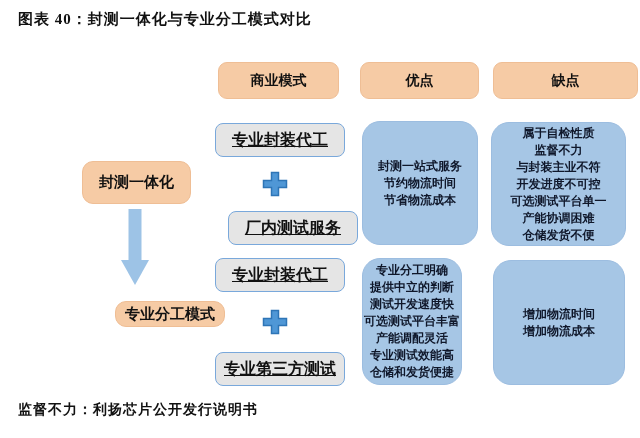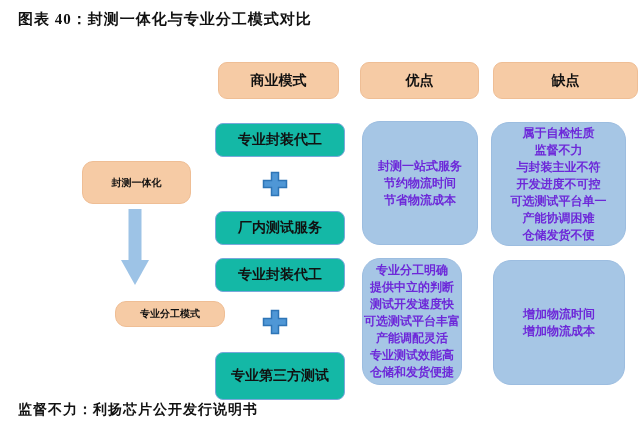--- a/index.html
+++ b/index.html
@@ -24,50 +24,51 @@
     display:flex;align-items:center;justify-content:center;
     text-align:center;font-weight:bold;
     box-sizing:border-box;
   }
   .peach{
     background:#F6CBA5;
     border:1px solid #EFBE95;
     border-radius:9px;
     font-size:14px;
   }
-  .mode{border-radius:11px;font-size:10px;}
+  .mode{border-radius:11px;font-size:15px;}
   .blue-small{
-    background:#14b8a6;
+    background:#e5e5e5;
     border:1.5px solid #79A8DB;
     border-radius:8px;
-    font-size:14px;
+    font-size:16px;
+    text-decoration:underline;
   }
   .blue-big{
     background:#A6C6E5;
     border:1px solid #9CBDE0;
     border-radius:18px;
     font-size:12px;
     line-height:17px;
     white-space:pre-line;
-    color:#6d28d9;
+    color:#0f172a;
   }
   
   .pos-h-bm{left:218px;top:62px;width:121px;height:37px;}
   .pos-h-adv{left:360px;top:62px;width:119px;height:37px;}
   .pos-h-dis{left:493px;top:62px;width:145px;height:37px;}
   
   .pos-mode1{left:82px;top:161px;width:109px;height:43px;}
   .pos-c1a{left:215px;top:123px;width:130px;height:34px;}
-  .pos-c1b{left:215px;top:211px;width:130px;height:34px;}
+  .pos-c1b{left:228px;top:211px;width:130px;height:34px;}
   .pos-adv1{left:362px;top:121px;width:116px;height:124px;}
   .pos-dis1{left:491px;top:122px;width:135px;height:124px;}
   
   .pos-mode2{left:83px;top:301px;width:110px;height:26px;margin-left:32px;}
   .pos-c2a{left:215px;top:258px;width:130px;height:34px;}
-  .pos-c2b{left:215px;top:352px;width:130px;height:48px;}
+  .pos-c2b{left:215px;top:352px;width:130px;height:34px;}
   .pos-adv2{left:362px;top:258px;width:100px;height:127px;}
   .pos-dis2{left:493px;top:260px;width:132px;height:125px;}
   .icon{position:absolute;}
   .pos-plus1{left:262px;top:171px;}
   .pos-plus2{left:262px;top:309px;}
   .pos-arrow{left:121px;top:209px;}
 </style>
 </head>
 <body>
 

